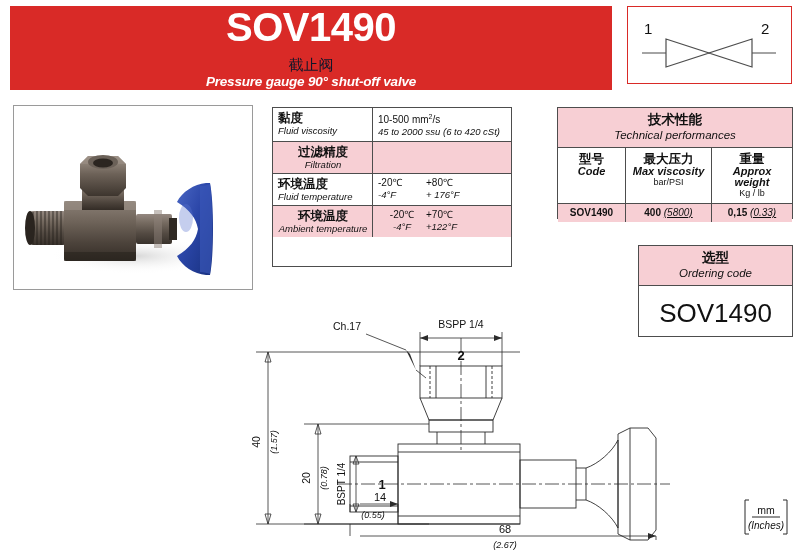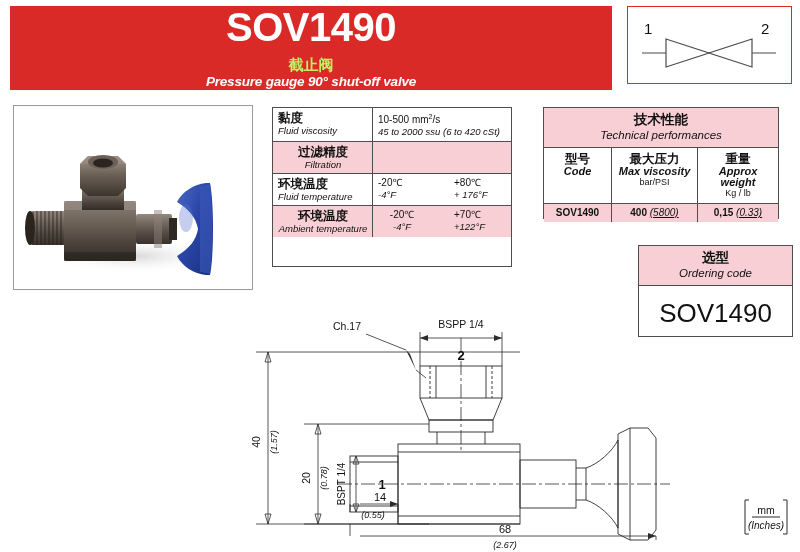--- a/index.html
+++ b/index.html
@@ -17,21 +17,21 @@
   .banner{
     position:absolute;left:10px;top:6px;width:602px;height:84px;
     background:#d92a27;
     display:flex;flex-direction:column;align-items:center;justify-content:center;
   }
   .banner-title{
     color:#ffffff;font-size:40px;font-weight:bold;line-height:40px;
     letter-spacing:-0.5px;margin:0;padding:0;
   }
   .banner-cn{
-    color:#bef264;font-size:15px;font-weight:bold;line-height:17px;margin-top:9px;
+    color:#0f172a;font-size:15px;font-weight:normal;line-height:17px;margin-top:9px;
   }
   .banner-sub{
     color:#ffffff;font-size:13.5px;font-style:italic;font-weight:bold;
     line-height:15px;margin-top:1px;letter-spacing:-0.2px;
   }
 
   
   .symbol-box{
     position:absolute;left:627px;top:6px;width:165px;height:78px;
     background:#ffffff;border:1.5px solid #d92a27;box-sizing:border-box;
@@ -66,27 +66,27 @@
   .td-row.shade{background:#f7cfd4;text-align:center;}
   .td-label{
     width:100px;box-sizing:border-box;padding:3px 4px 3px 5px;
     border-right:1px solid #4d4d4d;
   }
   .td-val{flex:1;box-sizing:border-box;padding:3px 4px 3px 5px;}
   .lab-cn{font-size:12.5px;font-weight:bold;color:#111;line-height:14px;display:block;}
   .lab-en{font-size:9.5px;font-style:italic;color:#111;line-height:11px;display:block;}
   .val-a{font-size:10px;color:#111;line-height:12px;display:block;}
   .val-b{font-size:9.5px;font-style:italic;color:#111;line-height:12px;display:block;}
-  .tpair{display:flex;gap:28px;}
+  .tpair{display:flex;}
   .tpair span{display:block;}
   .tp1{width:48px;}
   sup{font-size:7px;vertical-align:super;}
 
   
-  #tech-perf{left:543px;top:107px;width:236px;height:112px;}
+  #tech-perf{left:557px;top:107px;width:236px;height:112px;}
   .perf-head-row{display:flex;border-bottom:1px solid #4d4d4d;background:#ffffff;}
   .perf-hc{
     box-sizing:border-box;padding:4px 2px 4px 2px;text-align:center;
     border-right:1px solid #4d4d4d;
   }
   .perf-hc:last-child{border-right:none;}
   .perf-hc .hcn{font-size:12.5px;font-weight:bold;color:#111;line-height:14px;display:block;}
   .perf-hc .hen{font-size:11px;font-style:italic;font-weight:bold;color:#111;line-height:11px;display:block;}
   .perf-hc .hunit{font-size:9px;color:#111;line-height:11px;display:block;}
   .perf-data-row{display:flex;background:#f7cfd4;}

